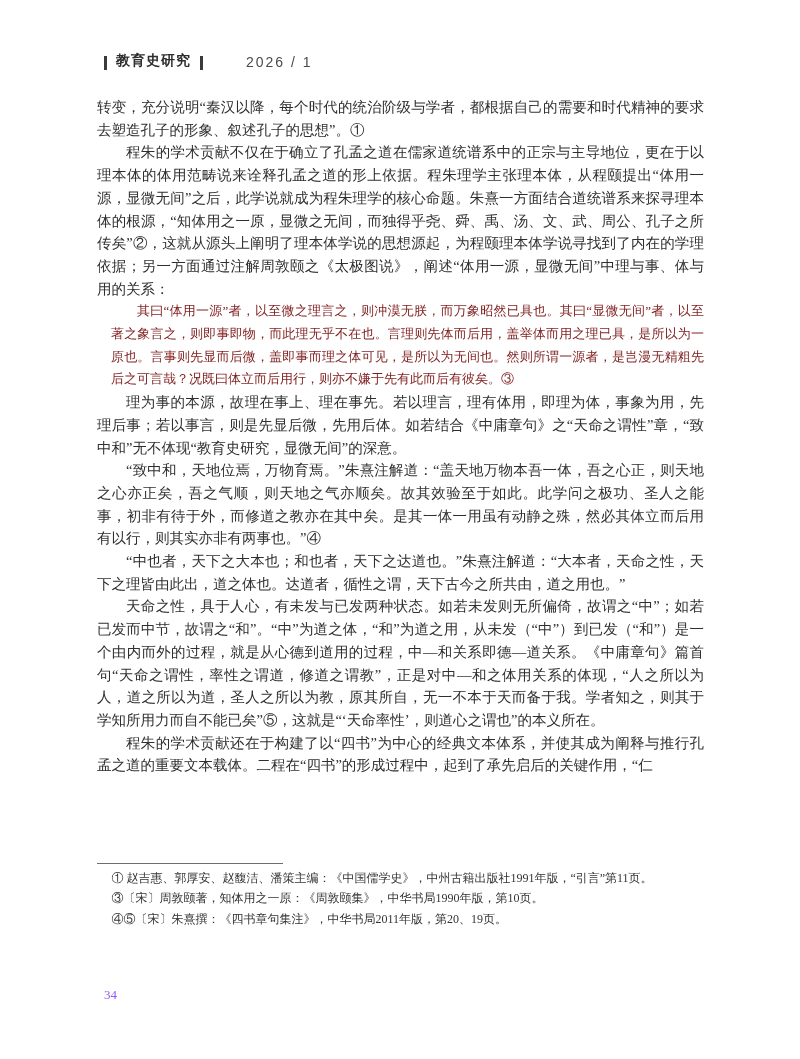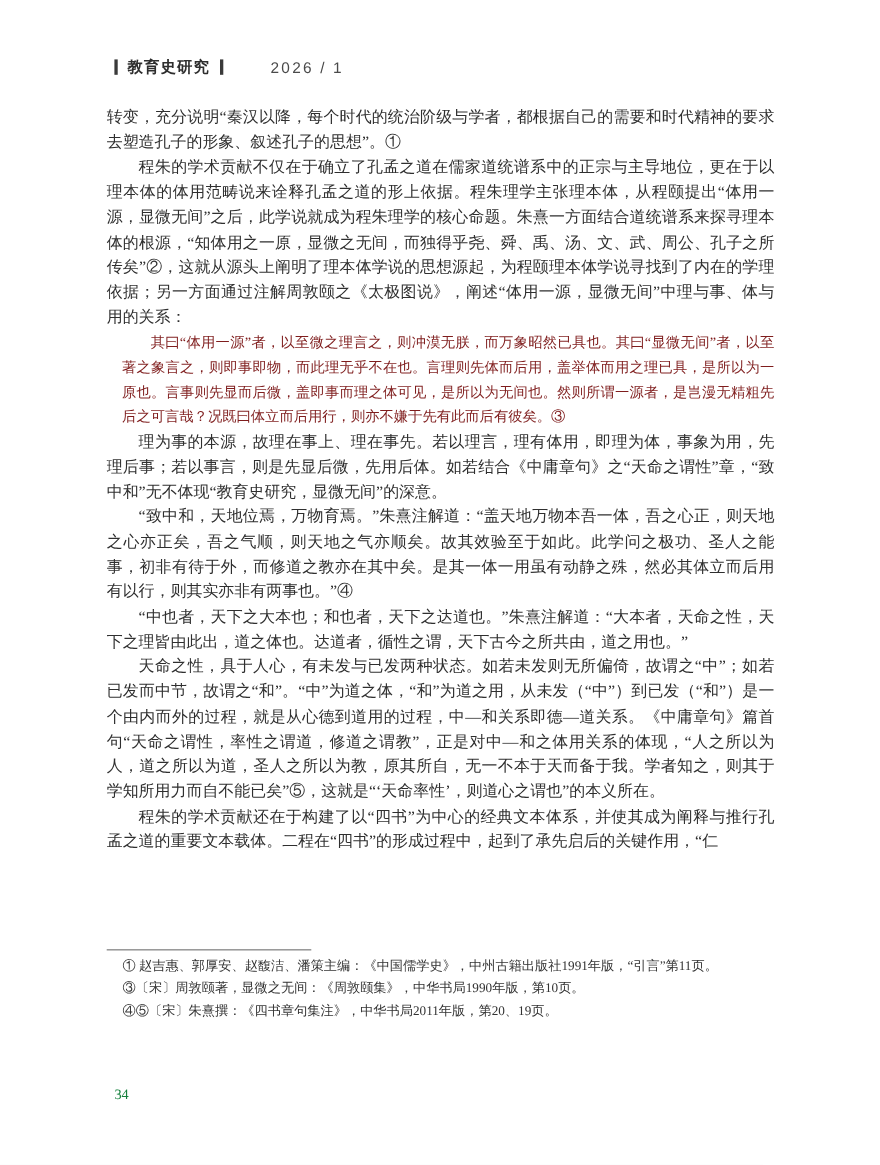--- a/index.html
+++ b/index.html
@@ -9,21 +9,21 @@
     background:#ffffff;
     font-family:"Liberation Serif","DejaVu Serif",serif;
     color:#2f2f2f;
     overflow:hidden;
   }
   
   .journal-header{
     position:absolute;top:52px;left:104px;
     font-family:"Liberation Sans","DejaVu Sans",sans-serif;
     font-size:14px;color:#333;
-    display:flex;align-items:center;gap:9px;
+    display:flex;align-items:flex-end;gap:9px;
     letter-spacing:1px;
   }
   .vbar{display:inline-block;width:3px;height:14px;background:#3a3a3a;}
   .journal-title{font-weight:bold;color:#2e2e2e;}
   .issue{margin-left:34px;color:#4a4a4a;letter-spacing:2px;font-weight:500;}
   
   .body-text{
     position:absolute;top:96px;left:97px;width:607px;
     font-size:14.5px;line-height:22.7px;
     text-align:justify;
@@ -43,21 +43,21 @@
     border-top:1px solid #6f6f6f;
   }
   .footnotes{
     position:absolute;top:868px;left:97px;width:612px;
     font-size:12px;line-height:20.4px;
     text-align:justify;color:#333;
   }
   .footnotes p{margin:0;text-indent:1.2em;}
   .page-number{
     position:absolute;top:987px;left:104px;
-    font-size:13px;color:#15803d;
+    font-size:13px;color:#8b5cf6;
     font-family:"Liberation Serif","DejaVu Serif",serif;
   }
 </style>
 </head>
 <body>
 
 <div class="page">
 
   <div class="journal-header">
     <span class="vbar"></span>
@@ -74,19 +74,19 @@
     <p>“致中和，天地位焉，万物育焉。”朱熹注解道：“盖天地万物本吾一体，吾之心正，则天地之心亦正矣，吾之气顺，则天地之气亦顺矣。故其效验至于如此。此学问之极功、圣人之能事，初非有待于外，而修道之教亦在其中矣。是其一体一用虽有动静之殊，然必其体立而后用有以行，则其实亦非有两事也。”④</p>
     <p>“中也者，天下之大本也；和也者，天下之达道也。”朱熹注解道：“大本者，天命之性，天下之理皆由此出，道之体也。达道者，循性之谓，天下古今之所共由，道之用也。”</p>
     <p>天命之性，具于人心，有未发与已发两种状态。如若未发则无所偏倚，故谓之“中”；如若已发而中节，故谓之“和”。“中”为道之体，“和”为道之用，从未发（“中”）到已发（“和”）是一个由内而外的过程，就是从心德到道用的过程，中—和关系即德—道关系。《中庸章句》篇首句“天命之谓性，率性之谓道，修道之谓教”，正是对中—和之体用关系的体现，“人之所以为人，道之所以为道，圣人之所以为教，原其所自，无一不本于天而备于我。学者知之，则其于学知所用力而自不能已矣”⑤，这就是“‘天命率性’，则道心之谓也”的本义所在。</p>
     <p>程朱的学术贡献还在于构建了以“四书”为中心的经典文本体系，并使其成为阐释与推行孔孟之道的重要文本载体。二程在“四书”的形成过程中，起到了承先启后的关键作用，“仁</p>
   </div>
 
   <div class="footnote-divider"></div>
 
   <div class="footnotes">
     <p>① 赵吉惠、郭厚安、赵馥洁、潘策主编：《中国儒学史》，中州古籍出版社1991年版，“引言”第11页。</p>
-    <p>③〔宋〕周敦颐著，显微之无间：《周敦颐集》，中华书局1990年版，第10页。</p>
+    <p>③〔宋〕周敦颐著，知体用之一原：《周敦颐集》，中华书局1990年版，第10页。</p>
     <p>④⑤〔宋〕朱熹撰：《四书章句集注》，中华书局2011年版，第20、19页。</p>
   </div>
 
   <div class="page-number">34</div>
 
 </div>
 
 </body></html>

